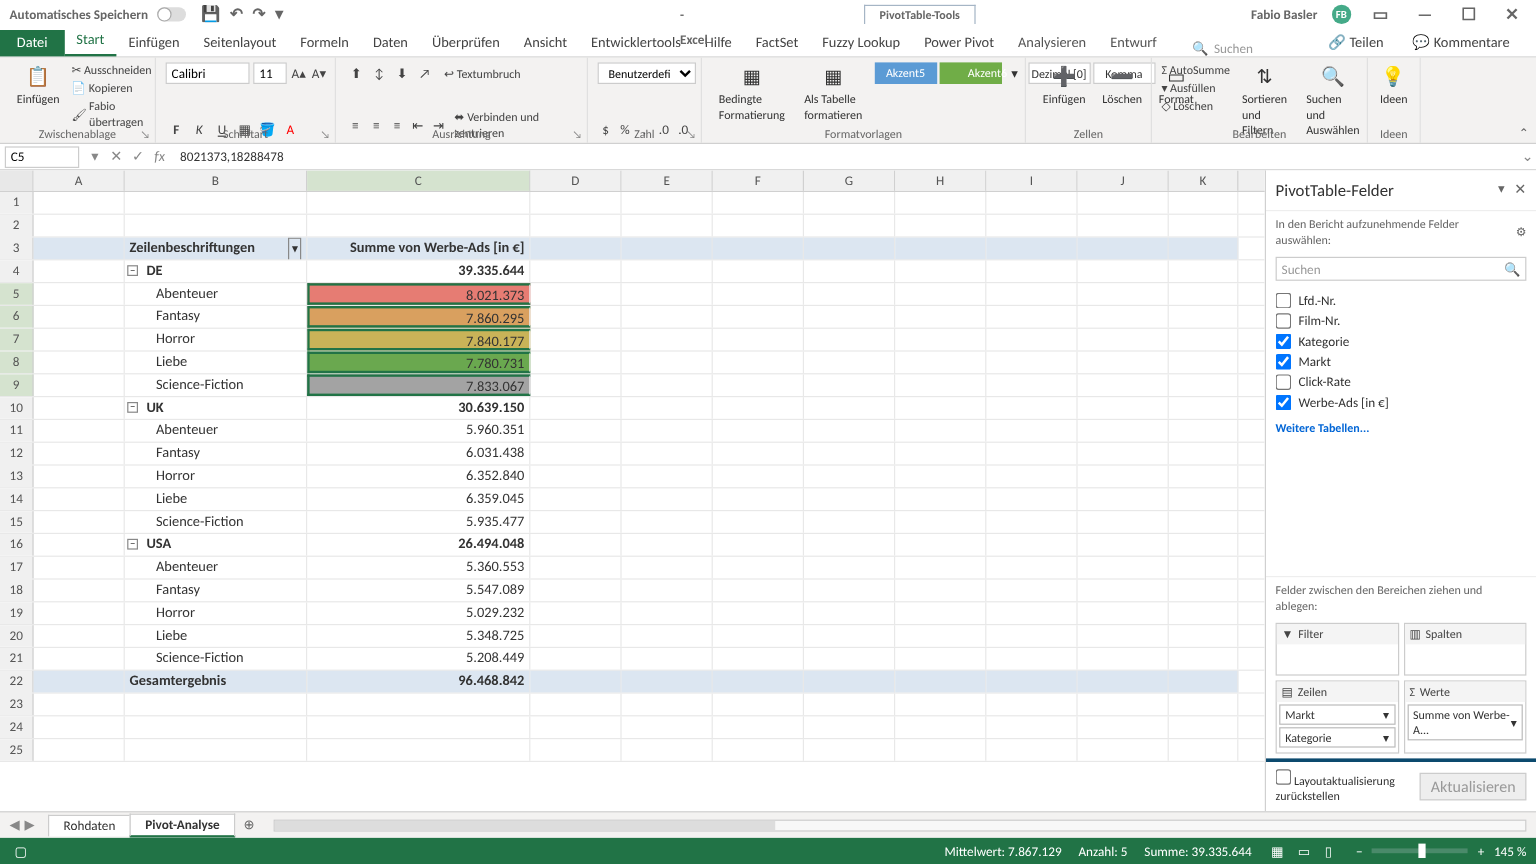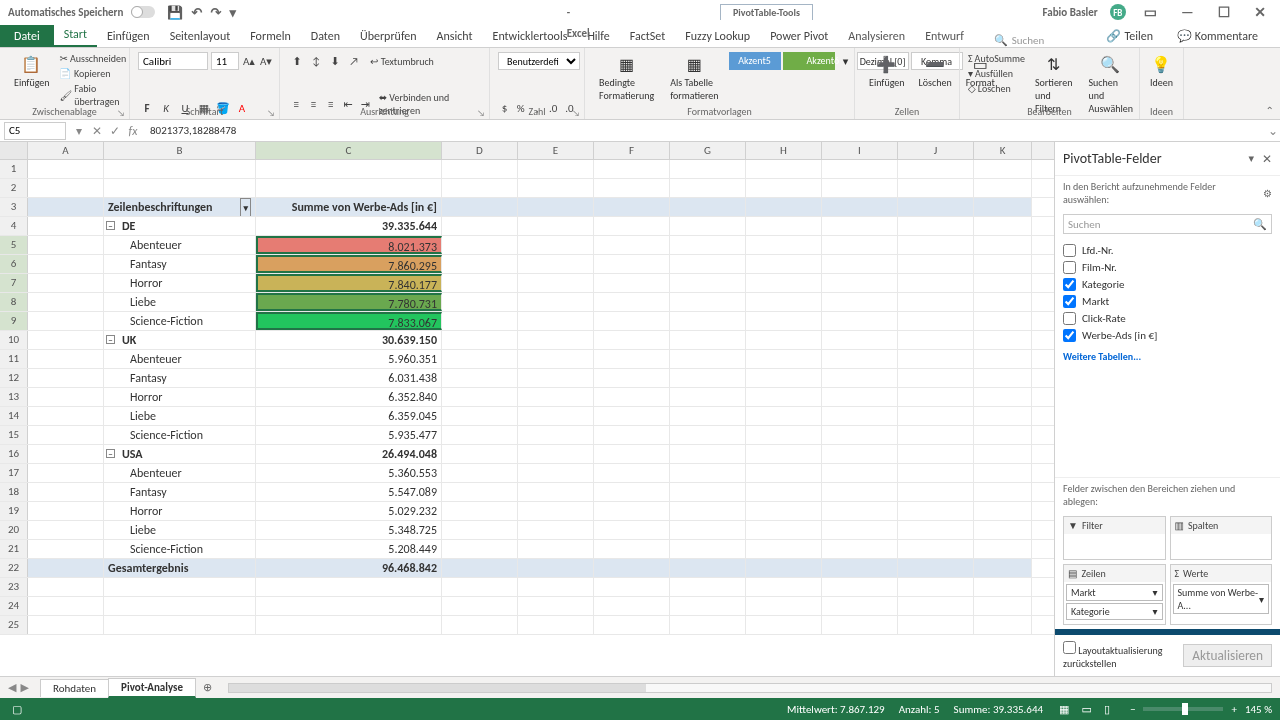--- a/index.html
+++ b/index.html
@@ -73,21 +73,21 @@
 .row.pivothdr .cell { background: #dce6f1; font-weight: 600; font-size: 12px; color: #333; }
 .row.total .cell { background: #dce6f1; font-weight: 600; }
 .row .cellB { position: relative; }
 .row .toggle { position: absolute; left: 2px; width: 9px; height: 9px; border: 1px solid #888; background:#fff; top: 4px; text-align: center; line-height: 7px; font-size: 9px; cursor: pointer; }
 .row .cellC { text-align: right; }
 .cf-sel { border: 2px solid #217346; }
 .cf-red { background: #e67c73; }
 .cf-orng { background: #d9a05f; }
 .cf-yel1 { background: #c9b358; }
 .cf-grn { background: #6aa84f; }
-.cf-yel2 { background: #22c55e; }
+.cf-yel2 { background: #a3a3a3; }
 
 
 .wA { width: 76px; } .wB { width: 152px; } .wC { width: 186px; }
 .wD { width: 76px; } .wE { width: 76px; } .wF { width: 76px; }
 .wG { width: 76px; } .wH { width: 76px; } .wI { width: 76px; }
 .wJ { width: 76px; } .wK { width: 58px; }
 
 
 .field-pane .hdr { padding: 8px; font-size: 14px; color: #333; display: flex; align-items: center; justify-content: space-between; border-bottom: 1px solid #eee; }
 .field-pane .hint { padding: 4px 8px; font-size: 10px; color: #666; display: flex; justify-content: space-between; align-items: center; }
@@ -97,21 +97,21 @@
 .field-pane .fitem { display: flex; align-items: center; gap: 6px; padding: 2px 0; font-size: 11px; }
 .field-pane .fitem input { cursor: pointer; }
 .field-pane .more { padding: 2px 8px; font-size: 10px; color: #0366d6; cursor: pointer; font-weight: bold; }
 .field-pane .spacer { flex: 1; }
 .field-pane .areas-hint { padding: 4px 8px; font-size: 10px; color: #666; border-top: 1px solid #eee; }
 .field-pane .areas { display: grid; grid-template-columns: 1fr 1fr; gap: 4px; padding: 4px 8px; }
 .field-pane .area { border: 1px solid #ccc; min-height: 44px; font-size: 10px; }
 .field-pane .area-lbl { background: #f4f4f4; padding: 2px 4px; display: flex; align-items: center; gap: 4px; color: #444; }
 .field-pane .area-body { padding: 2px; }
 .field-pane .chip { background: #fff; border: 1px solid #bbb; padding: 1px 4px; font-size: 10px; display: flex; justify-content: space-between; align-items: center; margin-bottom: 2px; cursor: pointer; }
-.field-pane .footer { padding: 6px 8px; display: flex; align-items: center; justify-content: space-between; border-top: 6px solid #0c4a6e; font-size: 10px; }
+.field-pane .footer { padding: 6px 8px; display: flex; align-items: center; justify-content: space-between; border-top: 3px solid #0c4a6e; font-size: 10px; }
 .field-pane .refresh-btn { background: #eee; border: 1px solid #ccc; padding: 2px 8px; color: #999; cursor: pointer; }
 
 
 .sheetbar { height: 22px; background: #f3f2f1; border-top: 1px solid #d0d0d0; display: flex; align-items: center; font-size: 11px; padding-left: 40px; position: relative; }
 .sheetbar .nav { position: absolute; left: 8px; display: flex; gap: 4px; color: #888; }
 .sheetbar .stab { padding: 2px 12px; border: 1px solid #ccc; border-bottom: none; background: #fff; cursor: pointer; margin-right: -1px; }
 .sheetbar .stab.active { background: #fff; font-weight: 600; border-bottom: 2px solid #217346; }
 .sheetbar .addtab { padding: 2px 8px; cursor: pointer; color: #666; }
 .sheetbar .hscroll { flex:1; margin: 0 8px; height: 10px; border: 1px solid #ccc; background:#f8f8f8; position: relative; }
 .sheetbar .hscroll .thumb { position:absolute; left:0; width:40%; height:100%; background:#ddd; }

